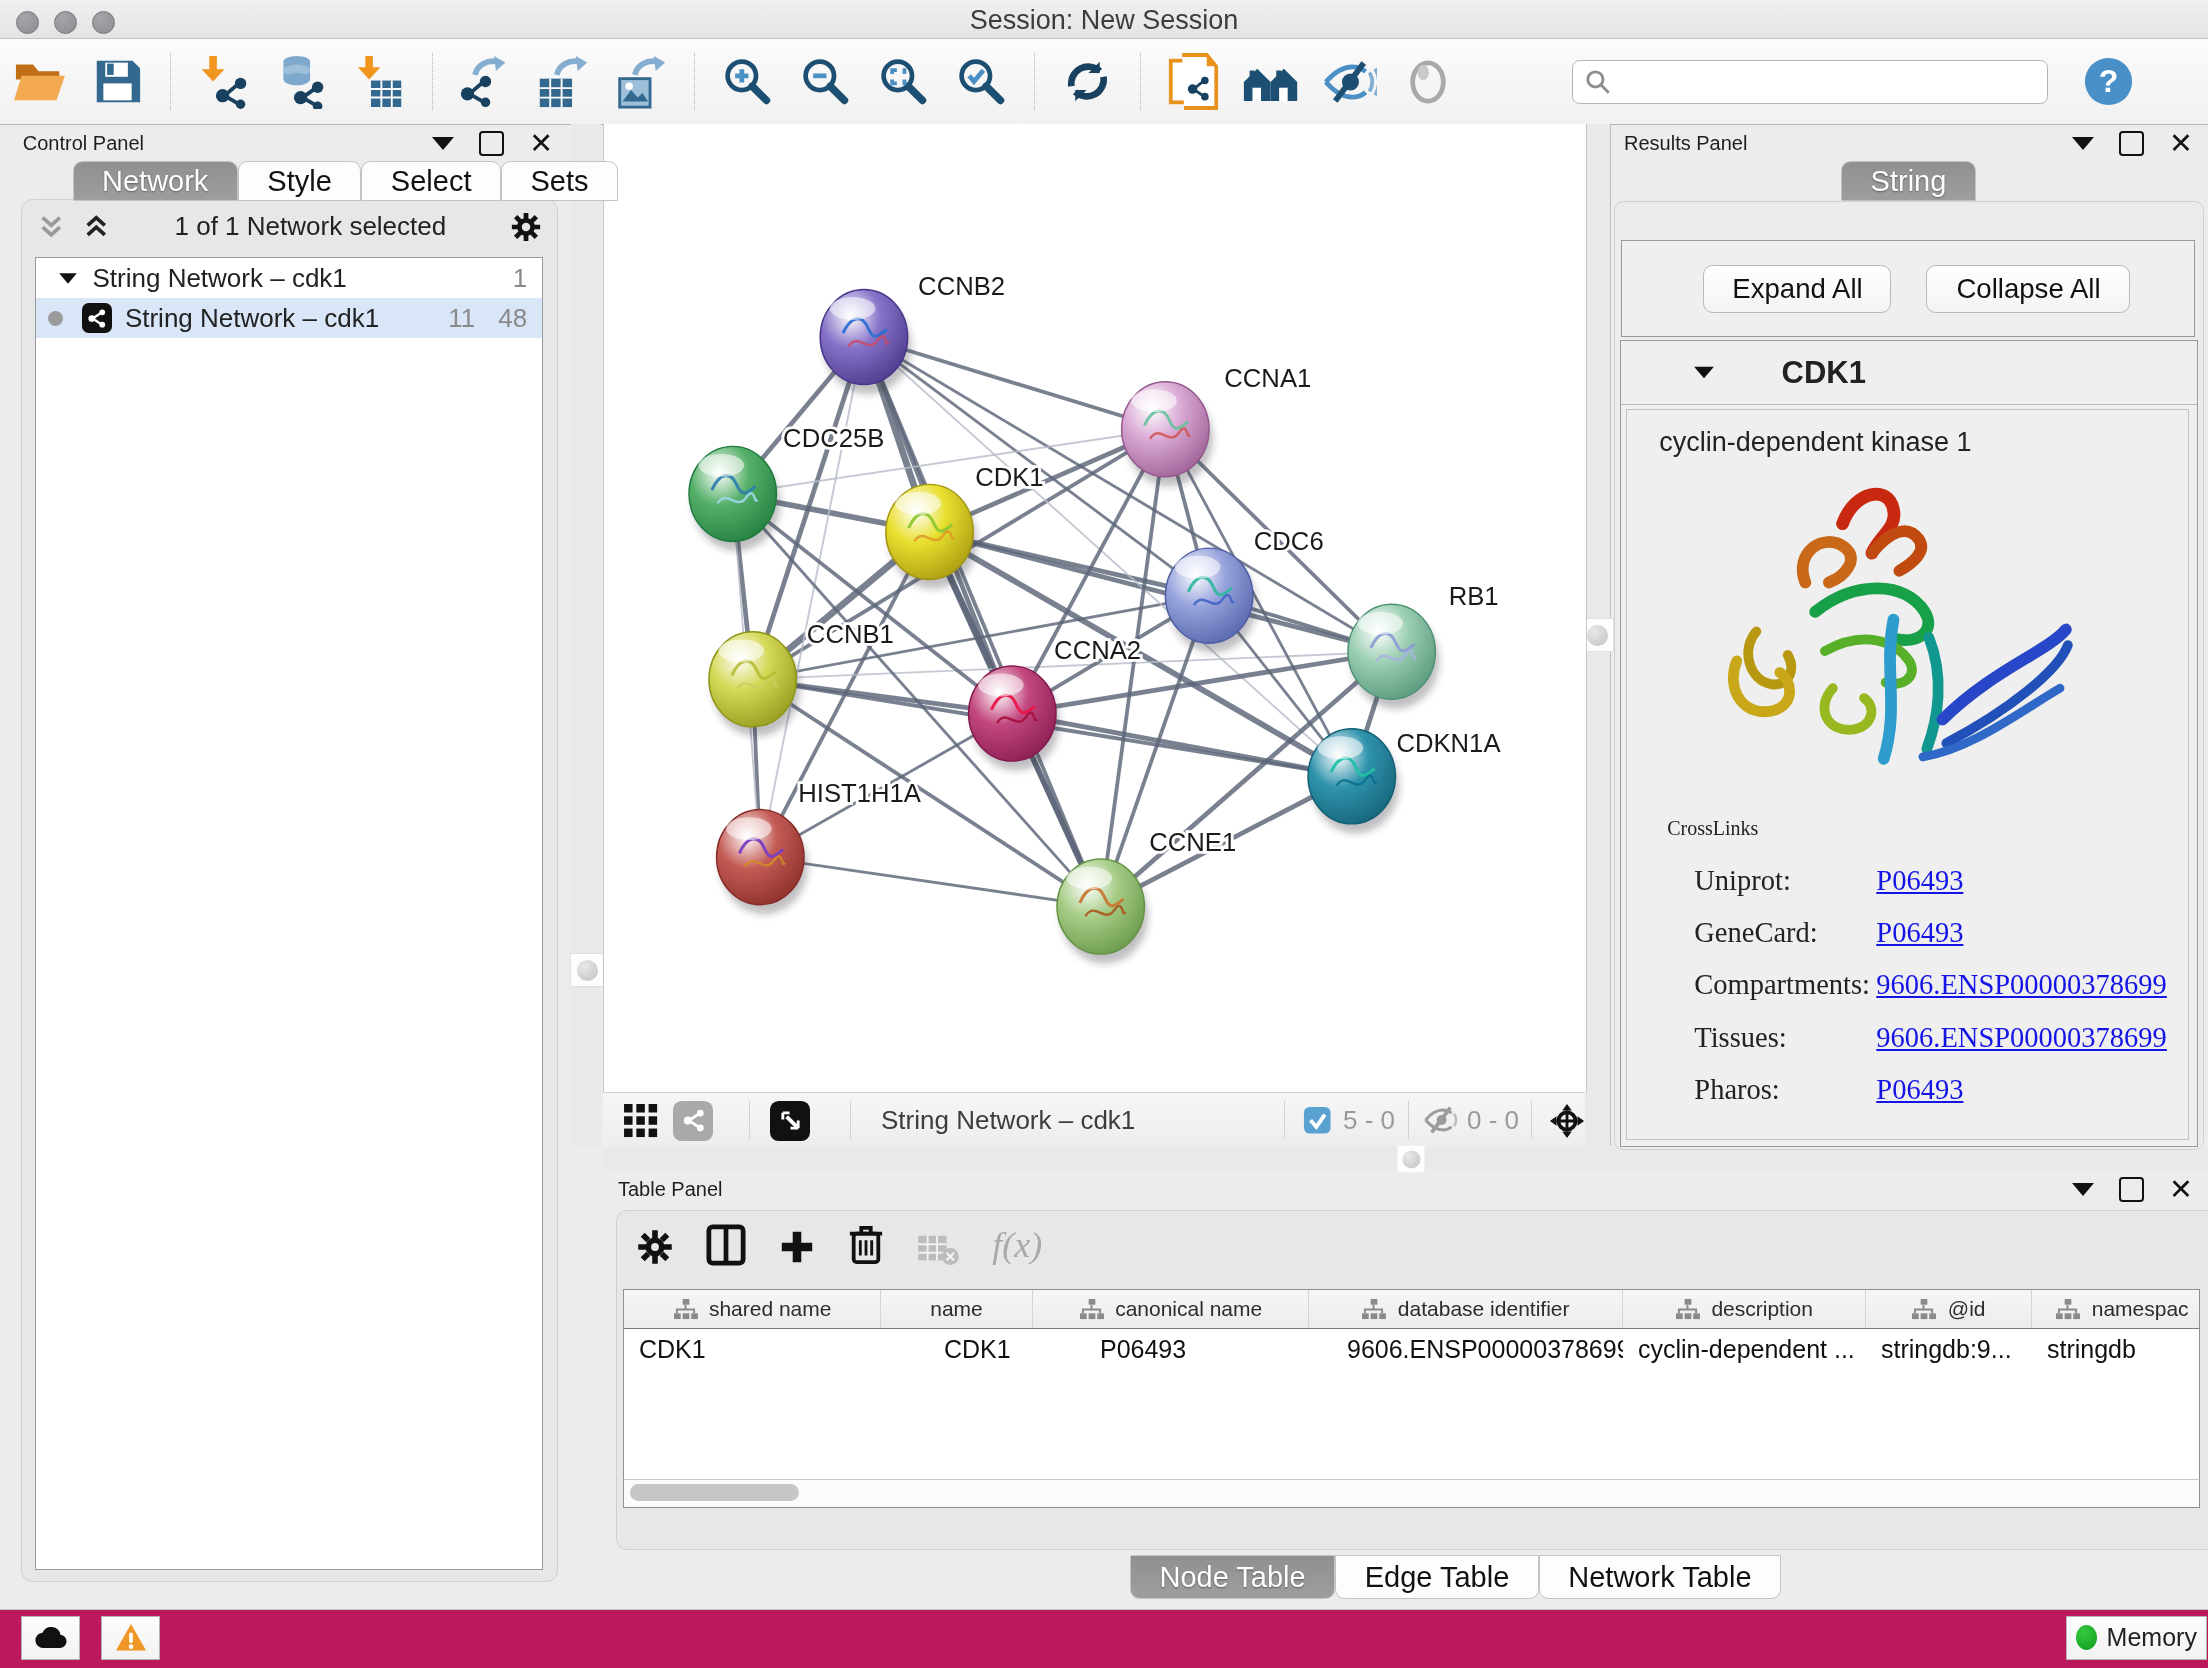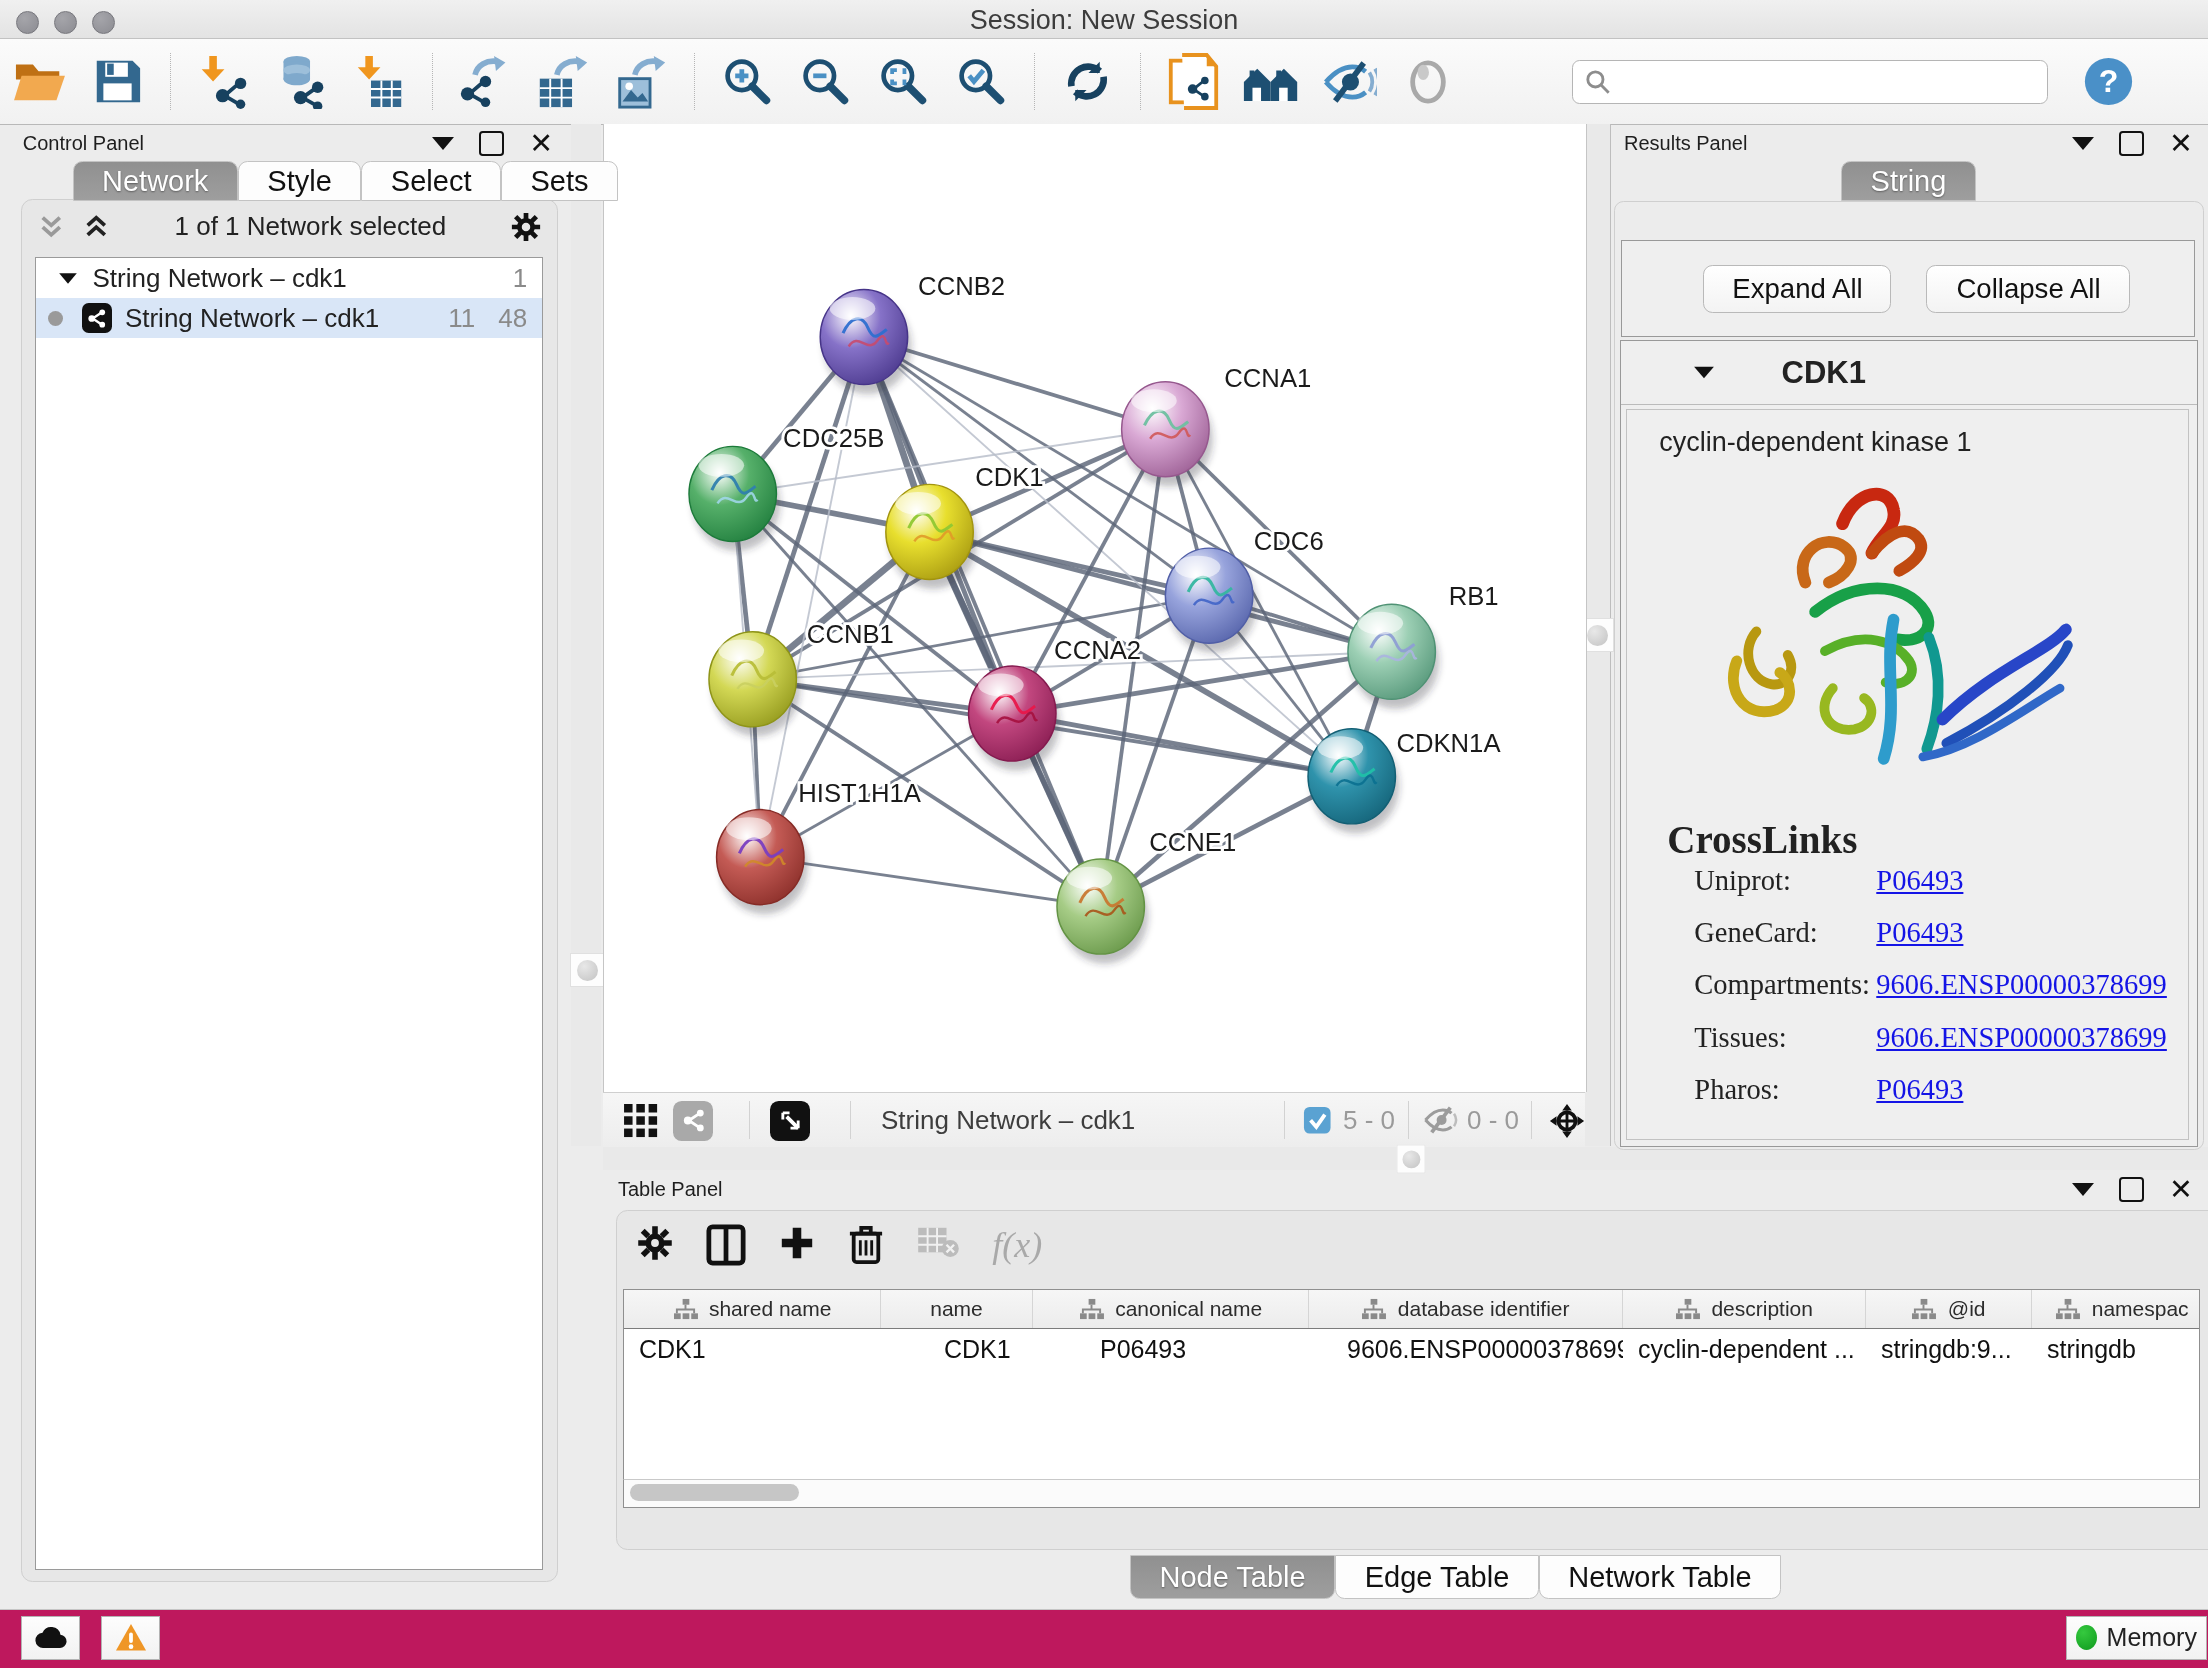--- a/index.html
+++ b/index.html
@@ -51,21 +51,21 @@
   .gutter-dot{width:32px;height:32px;background:#fdfdfd;border:1px solid #e0e0e0;display:flex;align-items:center;justify-content:center;}
   .gutter-dot i{width:21px;height:21px;border-radius:50%;background:radial-gradient(circle at 35% 30%,#e8e8e8,#c2c2c2);display:block;}
   
   .rp-outer{left:1614px;top:201px;width:590px;height:949px;background:#ececec;border:1px solid #cfcfcf;border-radius:9.5px;}
   .rp-box{position:absolute;background:#efefef;border:1px solid #999;}
   .btn{background:linear-gradient(#ffffff,#f3f3f3);border:1px solid #b9b9b9;border-radius:9.5px;
        font-size:27.6px;color:#111;display:flex;align-items:center;justify-content:center;}
   .serif{font-family:"Liberation Serif",serif;}
   .xl-row{position:absolute;font-size:28.5px;}
   .xl-row a{color:#1414e6;text-decoration:underline;}
-  .tp-toolbar{position:absolute;left:19px;top:13.3px;display:flex;align-items:flex-start;gap:32px;}
+  .tp-toolbar{position:absolute;left:19px;top:13.3px;display:flex;align-items:flex-end;gap:32px;}
   .tbl{position:absolute;left:5.7px;top:78px;width:1575px;height:190px;background:#fff;border:1px solid #8f8f8f;
        border-bottom:none;overflow:hidden;}
   .tbl-head{display:grid;grid-template-columns:257px 152px 276px 314px 243px 166px 181px;height:38px;
             background:linear-gradient(#f6f6f6,#ececec);border-bottom:1.9px solid #7c7c7c;}
   .tbl-head .hcell{display:flex;align-items:center;justify-content:center;gap:11.4px;font-size:21px;color:#2c2c2c;
                    border-right:1px solid #d5d5d5;overflow:hidden;white-space:nowrap;}
   .tbl-row{display:grid;grid-template-columns:257px 152px 276px 314px 243px 166px 181px;height:40px;}
   .tbl-row .cell{display:flex;align-items:center;padding-left:15px;font-size:25px;color:#111;
                  overflow:hidden;white-space:nowrap;}
   .hscroll{position:absolute;left:5.7px;top:268px;width:1575px;height:27px;background:#fbfbfb;border:1px solid #8f8f8f;border-top:1px solid #c9c9c9;}
@@ -646,21 +646,21 @@
               <path d="M120 152 C160 120 212 120 232 152 C244 172 224 184 204 180" stroke="#18a048" stroke-width="12"></path>
               <path d="M130 192 C170 170 202 182 216 202 C226 218 208 230 192 224" stroke="#58b028" stroke-width="10"></path>
               <path d="M138 230 C120 250 132 276 160 272 C180 268 182 248 170 240" stroke="#98b820" stroke-width="10"></path>
               <path d="M236 178 C252 218 246 260 234 292" stroke="#109890" stroke-width="11"></path>
               <path d="M200 160 C190 210 206 250 190 302" stroke="#2e9ccc" stroke-width="12"></path>
               <path d="M250 262 C300 212 358 192 376 170" stroke="#2846c8" stroke-width="12"></path>
               <path d="M254 286 C318 252 368 212 378 186" stroke="#2050b8" stroke-width="10"></path>
               <path d="M230 300 C280 292 332 252 370 230" stroke="#3068c8" stroke-width="9"></path>
             </g>
           </svg>
-          <div class="serif" style="position:absolute;left:40px;top:407px;font-size:39px;font-weight:bold">CrossLinks</div>
+          <div class="serif" style="position:absolute;left:40px;top:407px;font-size:20px;font-weight:normal">CrossLinks</div>
           <div class="xl-row serif" style="left:67px;top:455px">Uniprot:</div>
           <div class="xl-row serif" style="left:249px;top:455px"><a href="#">P06493</a></div>
           <div class="xl-row serif" style="left:67px;top:507px">GeneCard:</div>
           <div class="xl-row serif" style="left:249px;top:507px"><a href="#">P06493</a></div>
           <div class="xl-row serif" style="left:67px;top:559px">Compartments:</div>
           <div class="xl-row serif" style="left:249px;top:559px"><a href="#">9606.ENSP00000378699</a></div>
           <div class="xl-row serif" style="left:67px;top:612px">Tissues:</div>
           <div class="xl-row serif" style="left:249px;top:612px"><a href="#">9606.ENSP00000378699</a></div>
           <div class="xl-row serif" style="left:67px;top:664px">Pharos:</div>
           <div class="xl-row serif" style="left:249px;top:664px"><a href="#">P06493</a></div>

